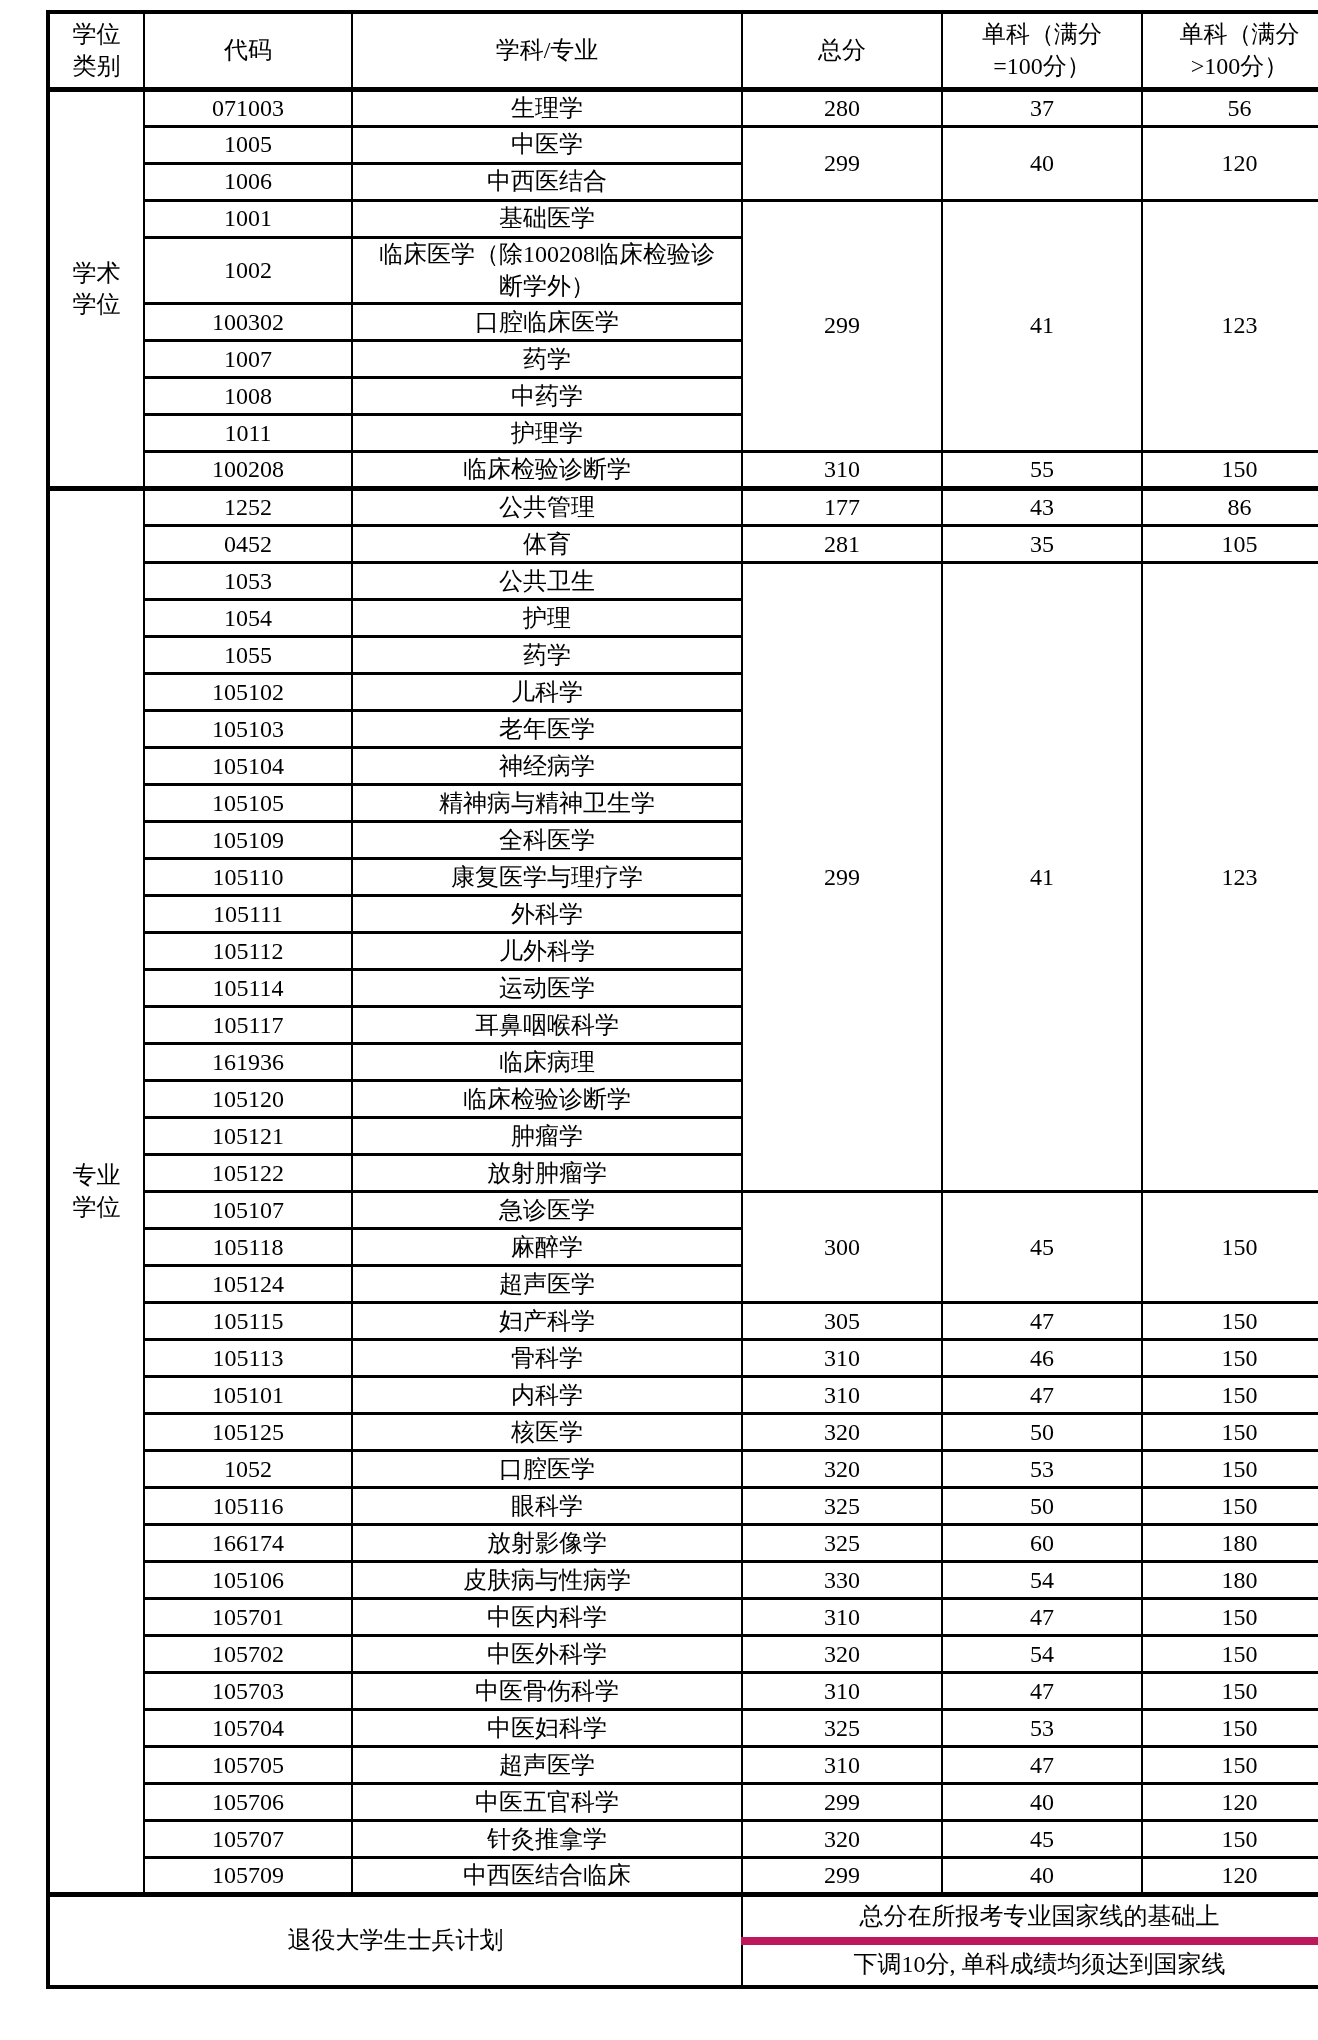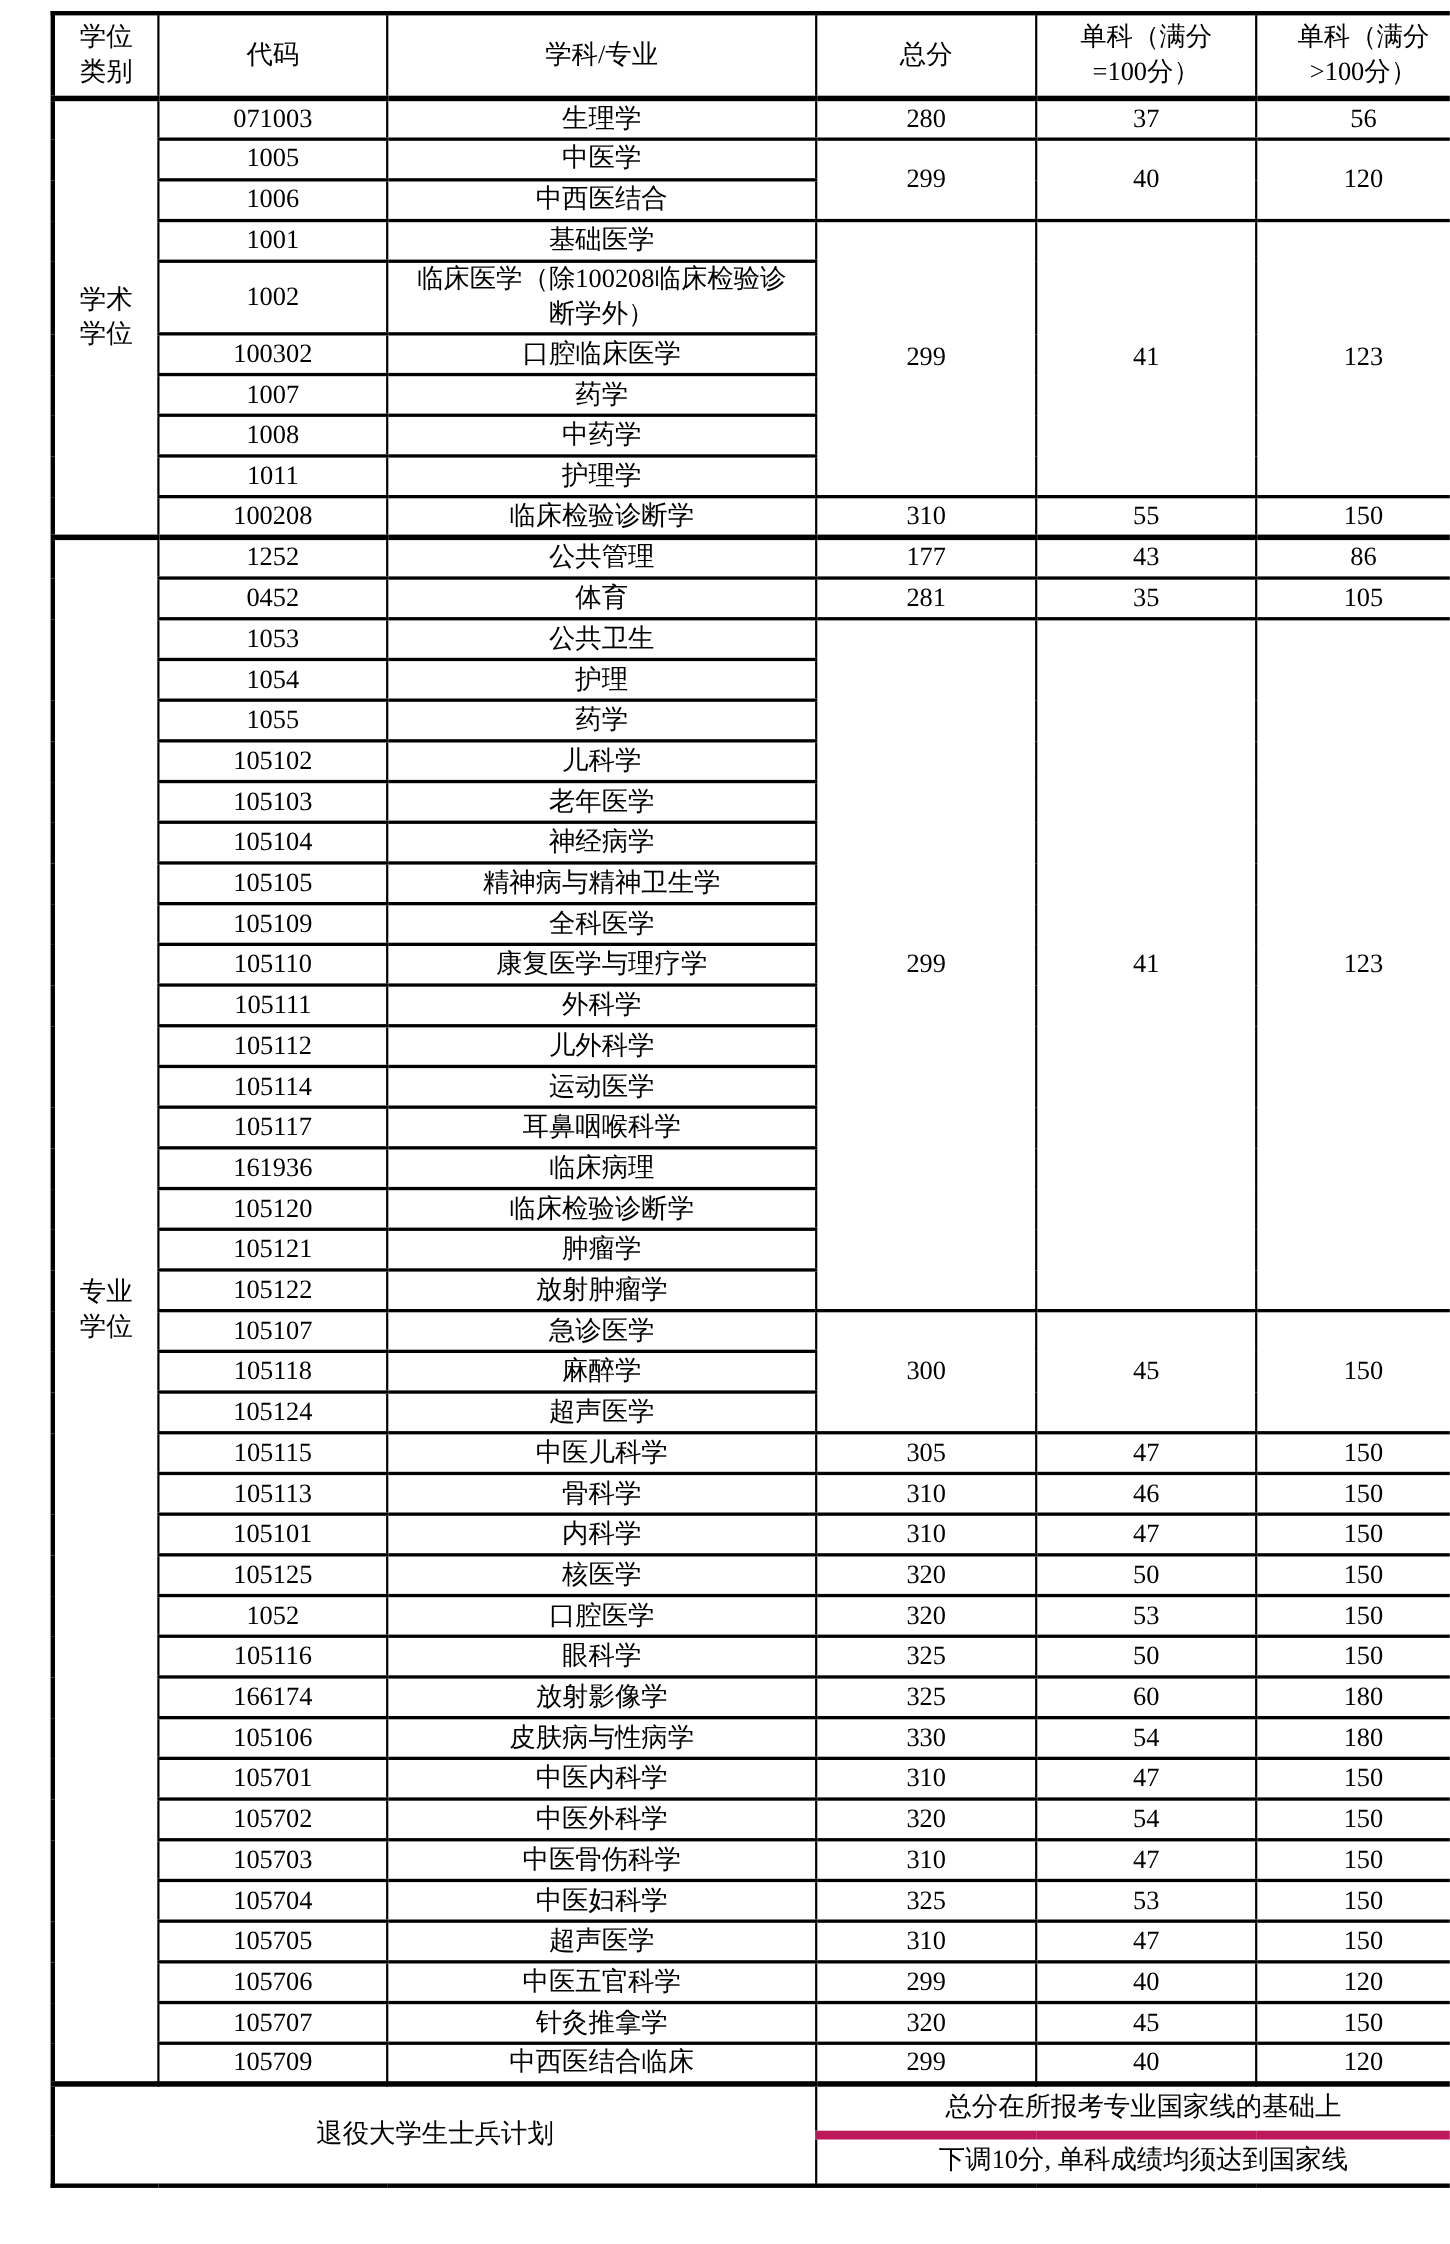--- a/index.html
+++ b/index.html
@@ -215,21 +215,21 @@
         <tr>
           <td class="col-code">105118</td>
           <td class="col-major">麻醉学</td>
         </tr>
         <tr>
           <td class="col-code">105124</td>
           <td class="col-major">超声医学</td>
         </tr>
         <tr>
           <td class="col-code">105115</td>
-          <td class="col-major">中医儿科学</td>
+          <td class="col-major">妇产科学</td>
           <td class="col-score" rowspan="1">305</td>
           <td class="col-score" rowspan="1">47</td>
           <td class="col-score" rowspan="1">150</td>
         </tr>
         <tr>
           <td class="col-code">105113</td>
           <td class="col-major">骨科学</td>
           <td class="col-score" rowspan="1">310</td>
           <td class="col-score" rowspan="1">46</td>
           <td class="col-score" rowspan="1">150</td>

